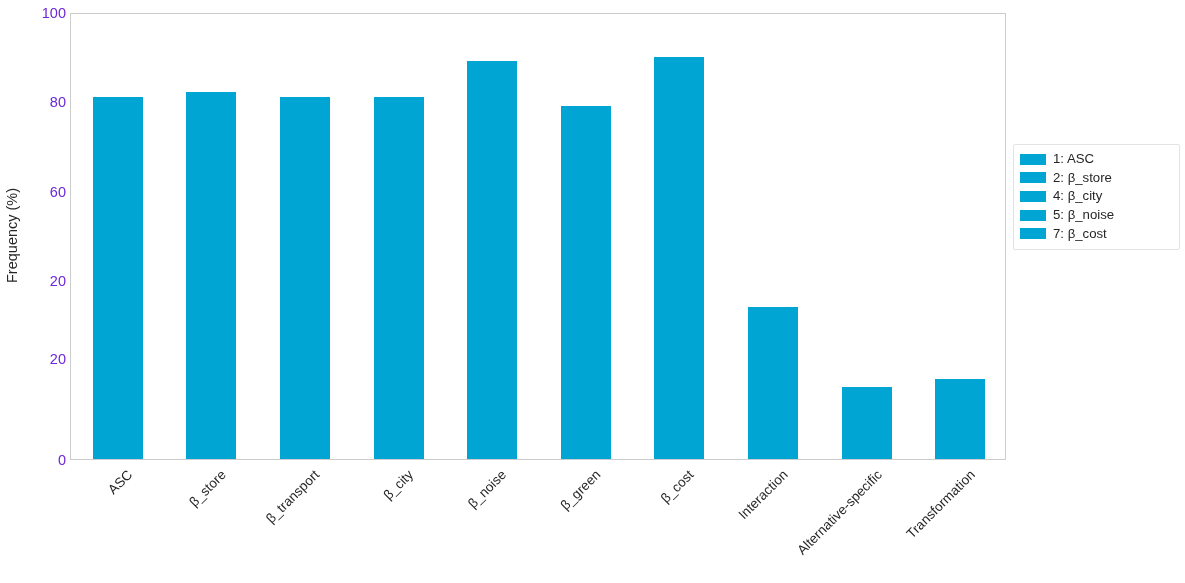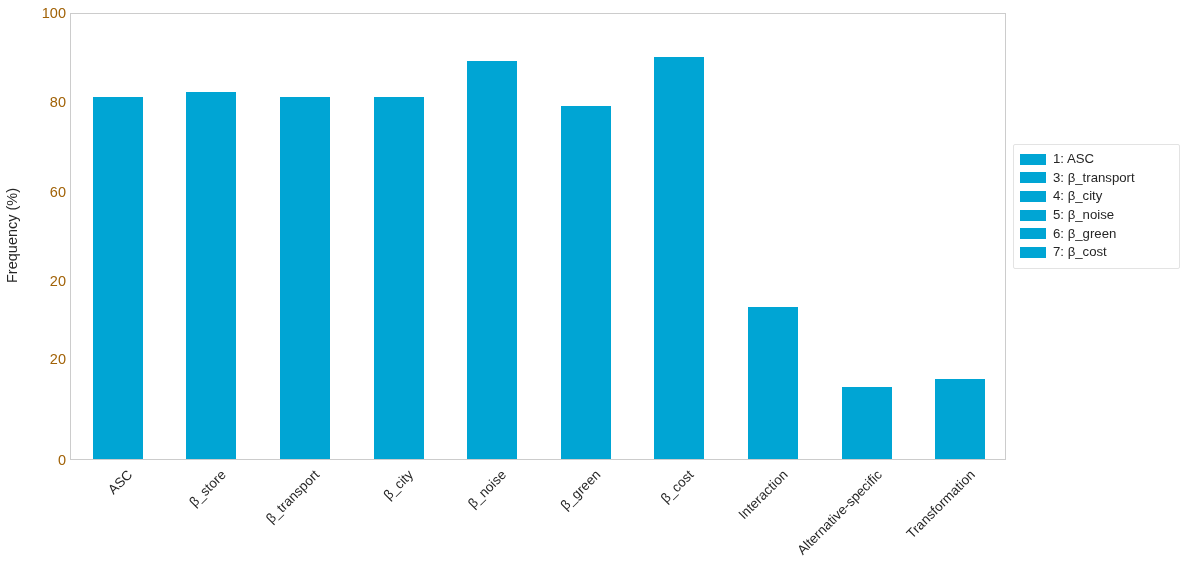--- a/index.html
+++ b/index.html
@@ -58,21 +58,21 @@
     text-align: center;
     white-space: nowrap;
     line-height: 20px;
   }
   .ytick {
     position: absolute;
     right: 1119px; 
     width: 46px;
     text-align: right;
     font-size: 14.5px;
-    color: #a16207;
+    color: #6d28d9;
     height: 16px;
     line-height: 16px;
   }
 
   
   .xtick {
     position: absolute;
     top: 467px;
     font-size: 13.5px;
     color: #262626;
@@ -157,33 +157,29 @@
       <div class="xtick" style="left: 877.2px;">Transformation</div>
     </div>
 
   <div id="legend">
       <div class="legend-row">
         <span class="legend-swatch" style="background: rgb(0, 165, 212);"></span>
         <span class="legend-text">1: ASC</span>
       </div>
       <div class="legend-row">
         <span class="legend-swatch" style="background: rgb(0, 165, 212);"></span>
-        <span class="legend-text">3: β_transport</span>
+        <span class="legend-text">2: β_store</span>
       </div>
       <div class="legend-row">
         <span class="legend-swatch" style="background: rgb(0, 165, 212);"></span>
         <span class="legend-text">4: β_city</span>
       </div>
       <div class="legend-row">
         <span class="legend-swatch" style="background: rgb(0, 165, 212);"></span>
         <span class="legend-text">5: β_noise</span>
       </div>
       <div class="legend-row">
         <span class="legend-swatch" style="background: rgb(0, 165, 212);"></span>
-        <span class="legend-text">6: β_green</span>
-      </div>
-      <div class="legend-row">
-        <span class="legend-swatch" style="background: rgb(0, 165, 212);"></span>
         <span class="legend-text">7: β_cost</span>
       </div>
     </div>
 
 </div>
 
 </body></html>

